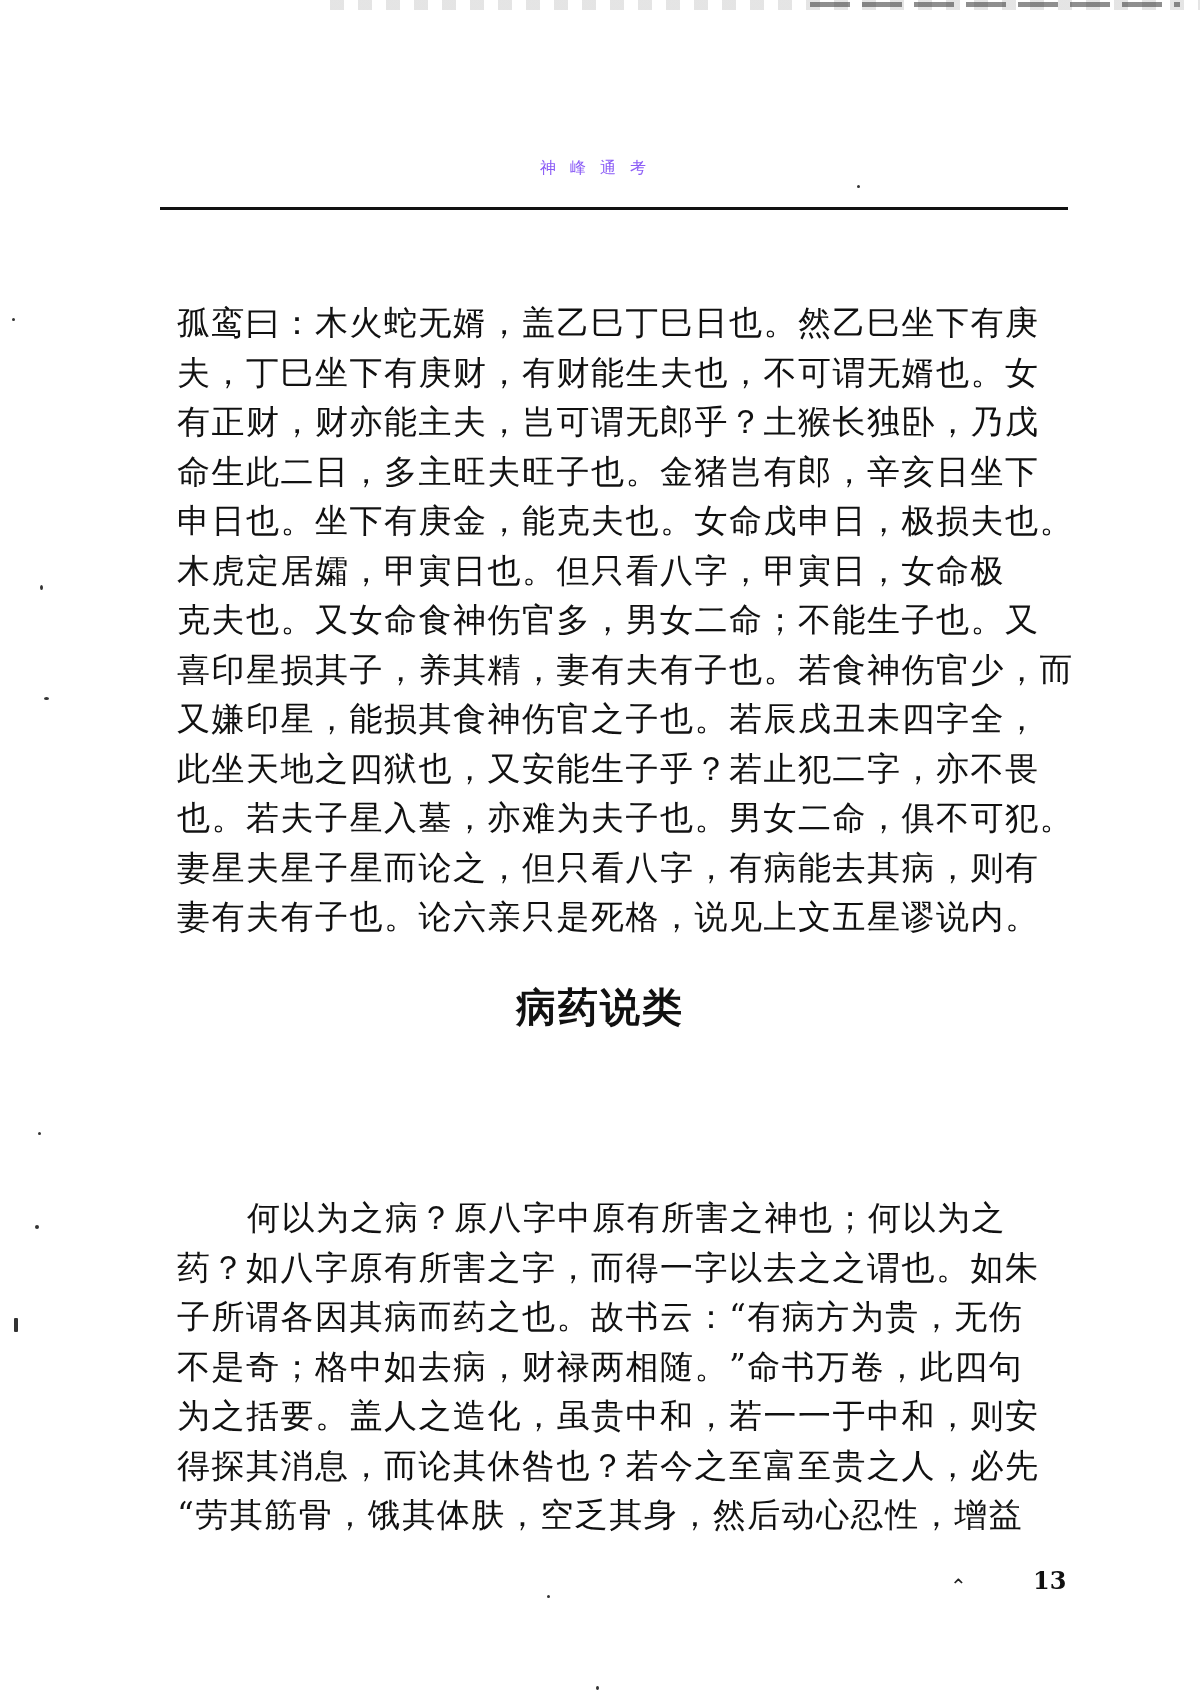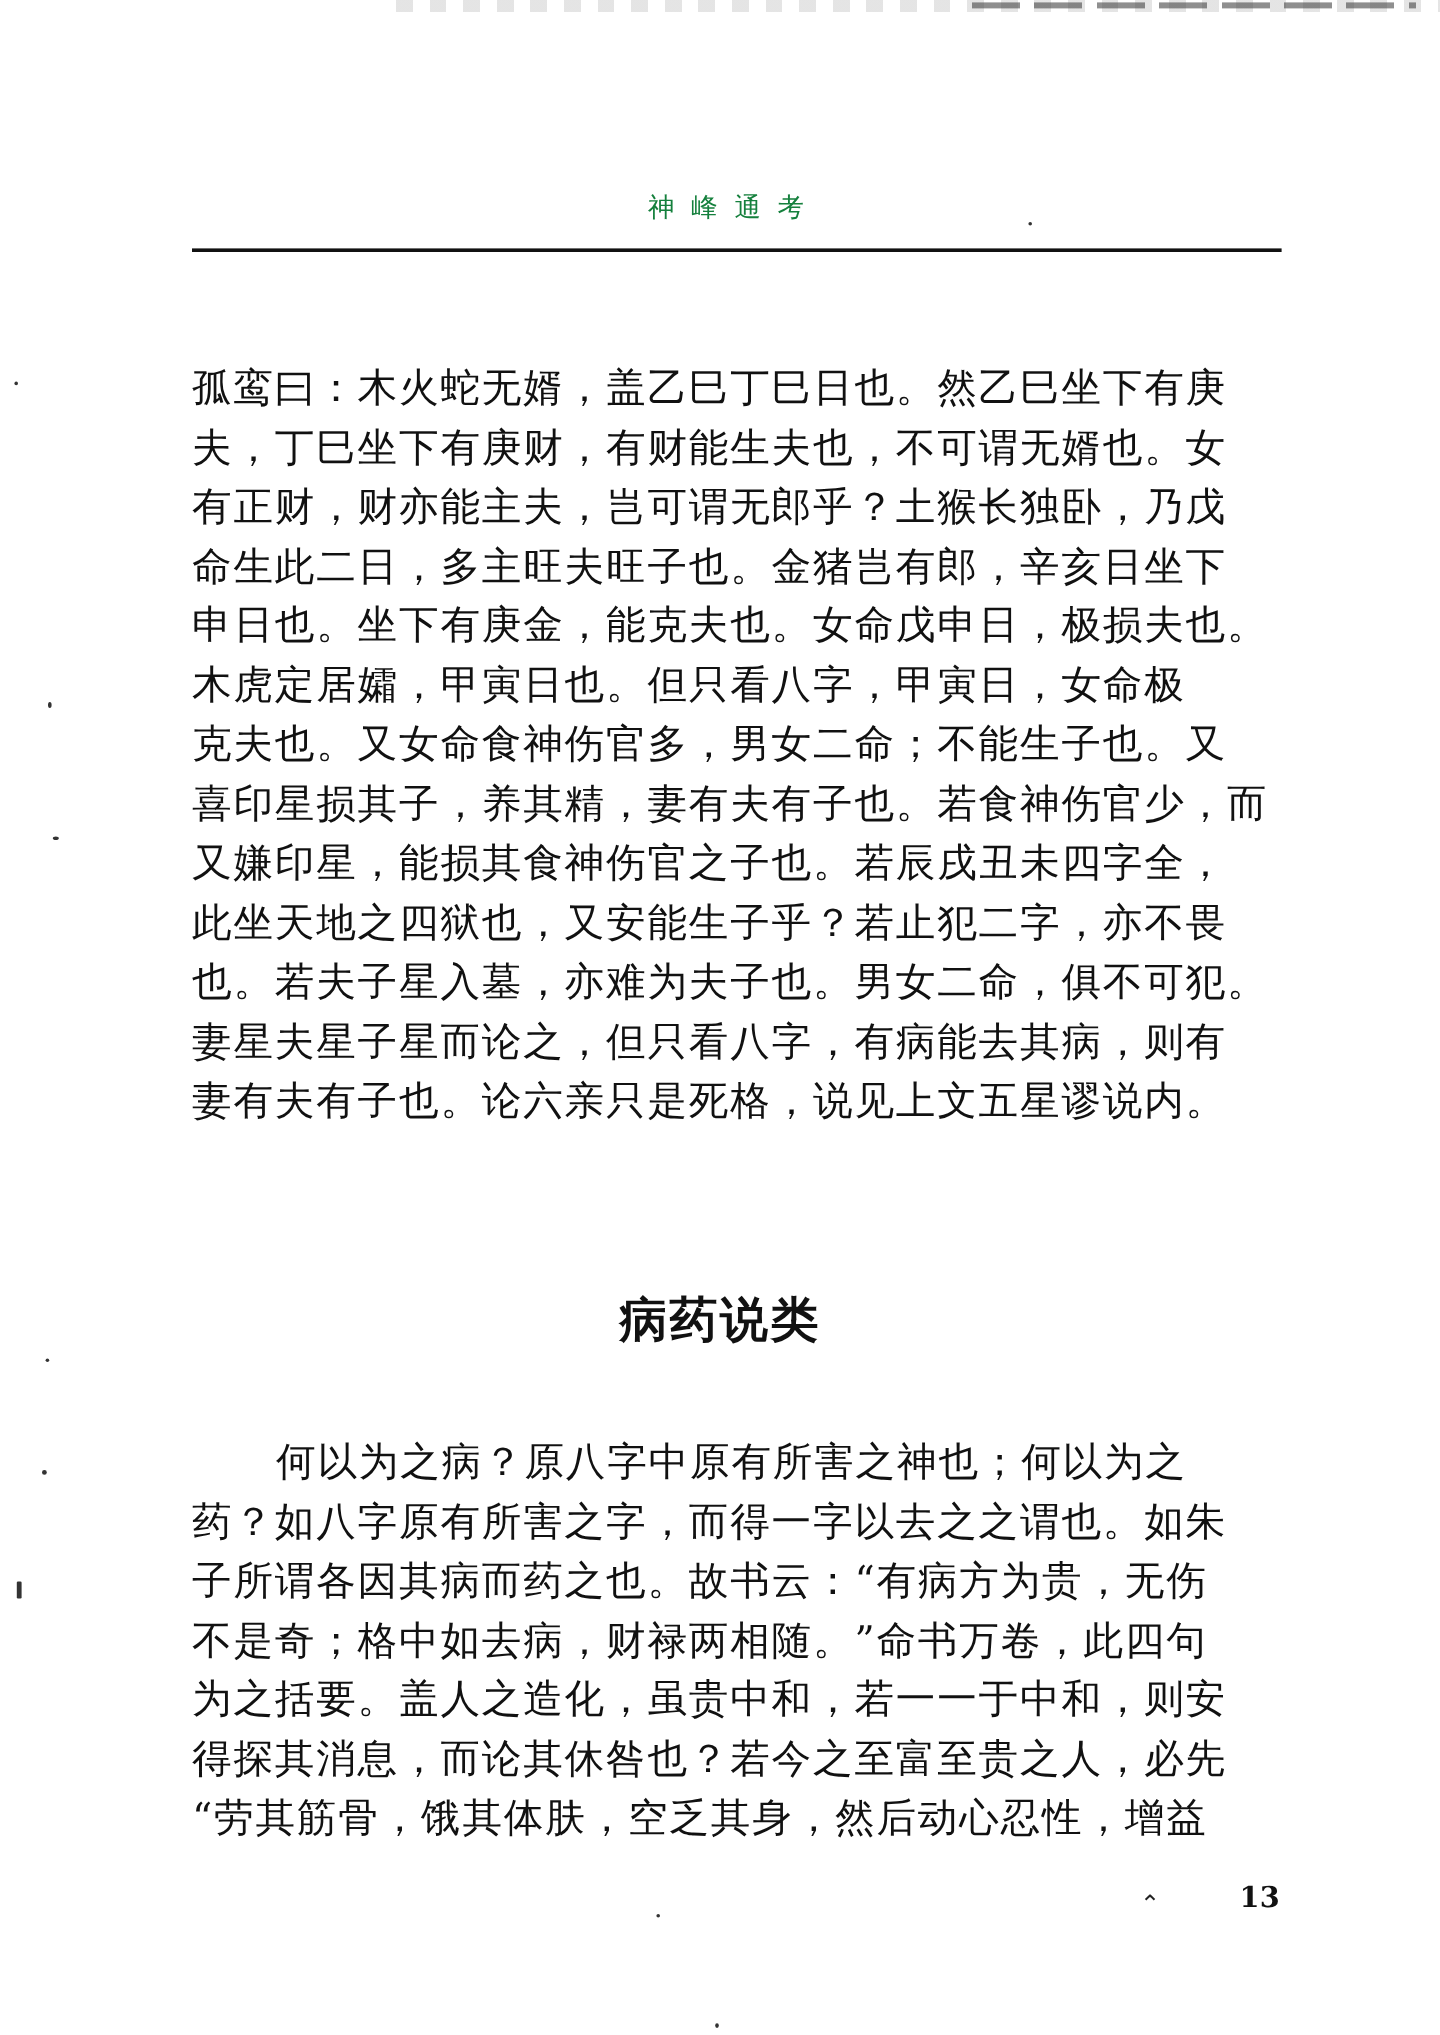--- a/index.html
+++ b/index.html
@@ -13,36 +13,36 @@
     background: repeating-linear-gradient(90deg, #cfcfcf 0 14px, transparent 14px 28px);
     opacity: 0.55;
   }
   .top-noise-dark {
     position: absolute; top: 2px; left: 810px; width: 370px; height: 5px;
     background: repeating-linear-gradient(90deg, #444 0 40px, transparent 40px 52px);
     opacity: 0.6;
   }
   .running-header {
     position: absolute; top: 158px; left: 540px;
-    font-size: 22px; letter-spacing: 14px; color: #15803d;
+    font-size: 16px; letter-spacing: 14px; color: #8b5cf6;
     font-family: "DejaVu Serif", serif;
   }
   .header-rule {
     position: absolute; top: 207px; left: 160px; width: 908px; height: 3px;
     background: #111;
   }
   .body-block {
-    position: absolute; left: 160px; width: 920px;
+    position: absolute; left: 177px; width: 920px;
     font-size: 33px; line-height: 49.5px; letter-spacing: 1.5px;
     text-align: justify;
   }
   .body-block .line { display: block; white-space: nowrap; height: 49.5px; }
   #para1 { top: 298px; }
   .section-title {
-    position: absolute; top: 1072px; left: 0; width: 1200px; text-align: center;
+    position: absolute; top: 980px; left: 0; width: 1200px; text-align: center;
     font-family: "DejaVu Sans", "Liberation Sans", sans-serif;
     font-weight: bold; font-size: 40px; letter-spacing: 2px;
   }
   #para2 { top: 1153px; }
   .indent { padding-left: 70px; margin-top: 40px; }
   .page-number {
     position: absolute; top: 1566px; left: 1005px; font-size: 24px; font-weight: bold;
     font-family: "DejaVu Serif", serif;
     margin-left: 28px;
   }

